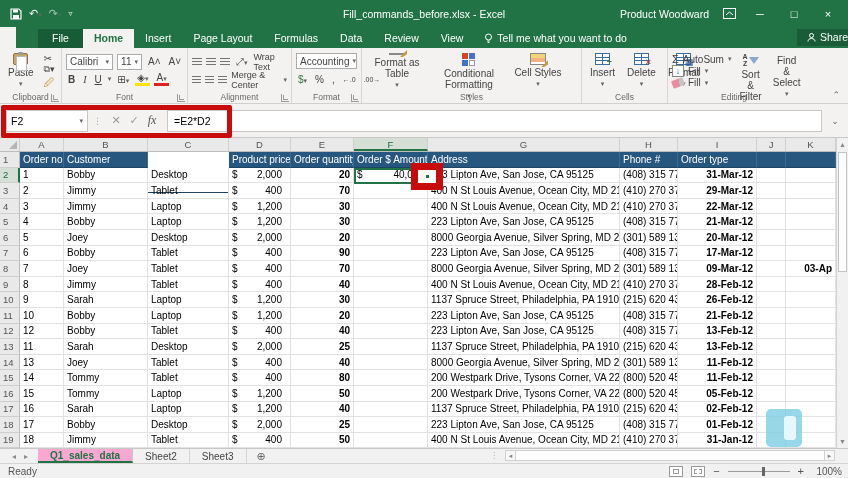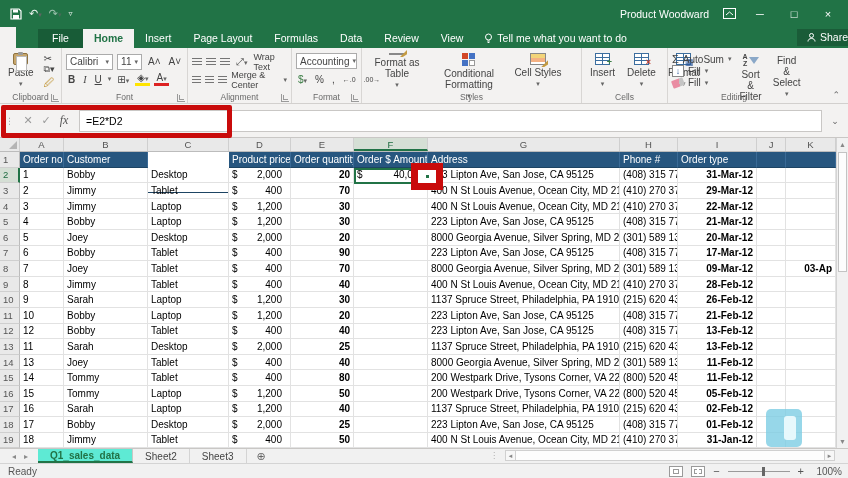--- a/index.html
+++ b/index.html
@@ -90,21 +90,21 @@
   .redbox-handle .fh { width:5px; height:5px; background:#217346; border:1px solid #fff; }
 
   
   .wm { position:absolute; left:766px; top:409px; width:36px; height:38px; background:rgba(125,205,228,.8); border-radius:5px; z-index:30; }
   .wm:after { content:""; position:absolute; right:6px; top:7px; width:12px; height:24px; background:rgba(235,250,253,.95); border-radius:3px; }
 
   
   .tabsbar { position:absolute; top:448px; left:0; width:848px; height:15px; background:#f1f1f1; border-top:1px solid #c9c7c5; display:flex; align-items:stretch; font-size:10px; color:#444; }
   .tnav { display:flex; align-items:center; gap:8px; padding:0 10px 0 12px; color:#8a8a8a; font-size:8px; }
   .stab { padding:0 12px; display:flex; align-items:center; border-right:1px solid #d4d4d4; cursor:default; }
-  .stab.active { background:#5eead4; color:#217346; font-weight:bold; border-bottom:2px solid #217346; border-right:1px solid #c9c7c5; }
+  .stab.active { background:#f9a8d4; color:#217346; font-weight:bold; border-bottom:2px solid #217346; border-right:1px solid #c9c7c5; }
   .addsheet { display:flex; align-items:center; padding:0 10px; color:#666; font-size:11px; }
   .hsb { position:absolute; right:13px; top:450px; width:330px; height:11px; display:flex; align-items:center; }
   .hsb .harr { width:11px; height:11px; border:1px solid #d0d0d0; background:#f7f7f7; font-size:6px; color:#888; text-align:center; line-height:10px; }
   .hsb .htrack { flex:1; height:11px; border-top:1px solid #d0d0d0; border-bottom:1px solid #d0d0d0; background:#fdfdfd; }
   .hdots { position:absolute; right:350px; top:451px; color:#aaa; font-size:8px; }
 
   
   .statusbar { position:absolute; top:463px; left:0; width:848px; height:15px; background:#f1f1f1; border-top:1px solid #d4d4d4; display:flex; align-items:center; font-size:10px; color:#555; }
   .statustext { padding-left:8px; }
   .sright { position:absolute; right:6px; display:flex; align-items:center; gap:8px; }
@@ -125,20 +125,21 @@
     <div class="qat">
       <svg width="12" height="12" viewBox="0 0 12 12">
           <path d="M1 1h8l2 2v8H1z" fill="none" stroke="#fff" stroke-width="1.2"></path>
           <rect x="3" y="1.5" width="5" height="3" fill="#fff"></rect>
           <rect x="3" y="7" width="6" height="4" fill="#fff"></rect>
         </svg>
       <span class="g">↶<span class="dd">▾</span></span>
       <span class="g" style="opacity:.55">↷<span class="dd">▾</span></span>
       <span class="g" style="font-size:8px">▿</span>
     </div>
+    <div class="title-text">Fill_commands_before.xlsx - Excel</div>
     <div class="tb-right">
       <span>Product Woodward</span>
       <svg width="13" height="11" viewBox="0 0 13 11">
           <rect x="0.5" y="0.5" width="12" height="10" fill="none" stroke="#fff"></rect>
           <path d="M3 7l3.5-3L10 7" fill="none" stroke="#fff"></path>
         </svg>
       <span class="winbtn">─</span>
       <span class="winbtn">□</span>
       <span class="winbtn">×</span>
     </div>
@@ -338,20 +339,24 @@
         <span>Find &amp; Select</span>
           <span class="dd">▾</span>
       </div>
       <div class="glabel">Editing</div>
     </div>
 
     <span class="chev-collapse">⌃</span>
   </div>
 
   <div class="fbar">
+    <div class="namebox">
+      <span class="nv">F2</span>
+        <span class="dd">▾</span>
+    </div>
     <span class="fdots">⋮</span>
     <span class="fbtn">✕</span>
     <span class="fbtn">✓</span>
     <span class="fbtn fx">fx</span>
     <div class="finput">
         <span>=E2*D2</span>
       </div>
     <span class="fchev">⌄</span>
   </div>
 

